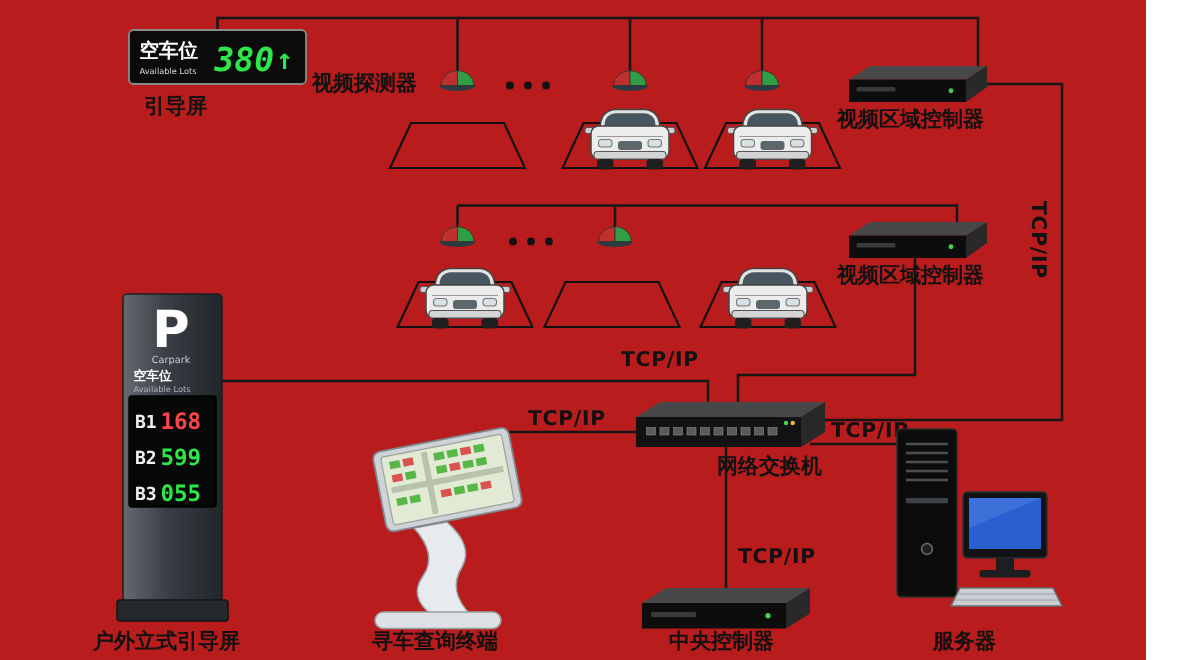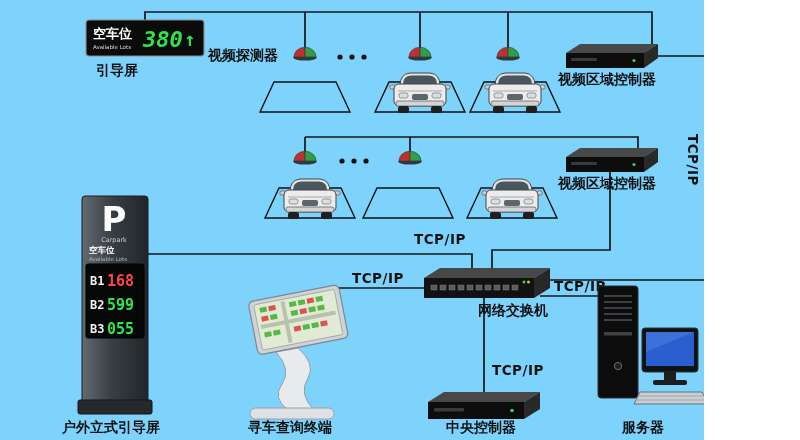--- a/index.html
+++ b/index.html
@@ -1,16 +1,16 @@
 <!DOCTYPE html>
 <html><head>
 <meta charset="utf-8">
 <style>
   html,body{margin:0;padding:0;background:#ffffff;}
-  .canvas{position:relative;width:704px;height:440px;background:#7dd3fc;overflow:hidden;
+  .canvas{position:relative;width:764px;height:440px;background:#b91c1c;overflow:hidden;
           font-family:"DejaVu Sans", sans-serif;}
   svg{display:block;}
   svg text{font-family:"DejaVu Sans", sans-serif;}
   .zh-label{font-size:14px;font-weight:600;fill:#111;}
   .tcpip{font-size:13.5px;font-weight:600;fill:#111;letter-spacing:0.5px;}
   .led{font-family:"DejaVu Sans Mono", monospace;font-weight:700;}
 </style>
 </head>
 <body>
 

